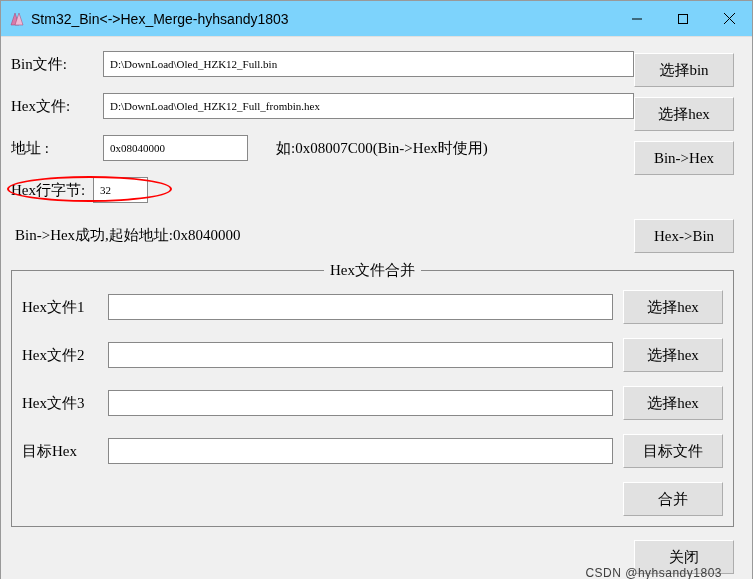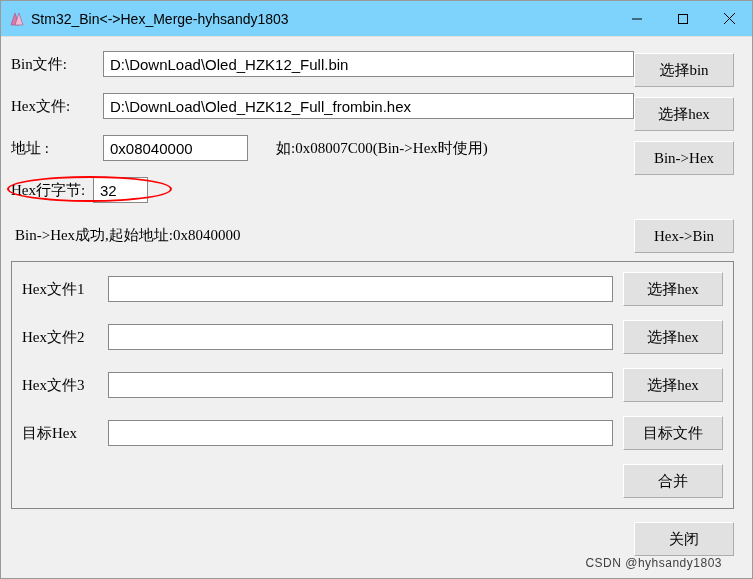--- a/index.html
+++ b/index.html
@@ -70,22 +70,22 @@
     .label {
       width: 84px;
       text-align: left;
       white-space: nowrap;
       font-size: 15px;
     }
     .label.narrow { width: 82px; }
     input.text {
       border: 1px solid #888;
       background: #fff;
-      font-family: Liberation Sans, sans-serif;
-      font-size: 15px;
+      font-family: Liberation Serif, serif;
+      font-size: 11px;
       padding: 3px 6px;
       height: 26px;
     }
     .input-wide { flex: 1; }
     .input-addr { width: 145px; }
     .input-bytes { width: 55px; }
     .hint {
       font-size: 15px;
       margin-left: 4px;
       white-space: nowrap;
@@ -230,20 +230,21 @@
         <input class="text input-bytes" type="text" value="32" style="">
       </div>
     </div>
 
     <div style="display:flex; align-items:flex-end; gap:12px; margin-bottom:8px;">
       <div class="status" style="flex:1;">Bin-&gt;Hex成功,起始地址:0x8040000</div>
       <button class="btn">Hex-&gt;Bin</button>
     </div>
 
     <fieldset class="merge">
+      <legend>Hex文件合并</legend>
 
       <div class="merge-row">
         <span class="label">Hex文件1</span>
         <input class="text input-wide" type="text" value="" style="">
         <button class="btn">选择hex</button>
       </div>
 
       <div class="merge-row">
         <span class="label">Hex文件2</span>
         <input class="text input-wide" type="text" value="" style="">

